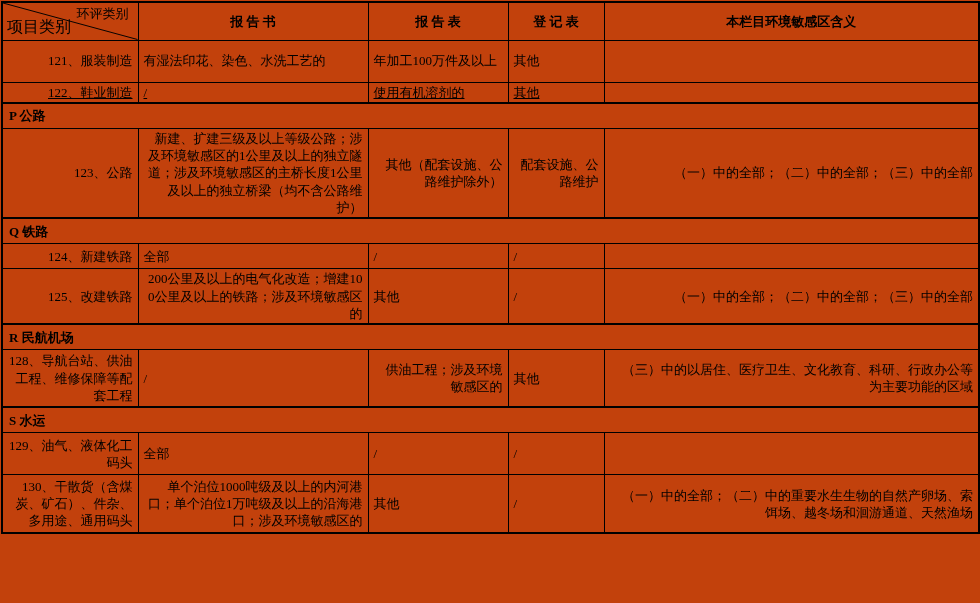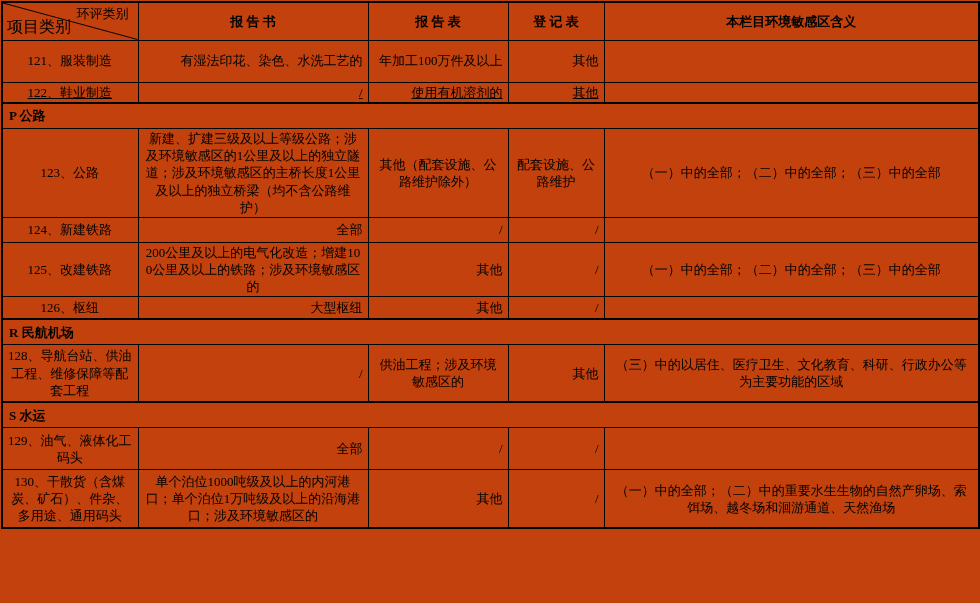--- a/index.html
+++ b/index.html
@@ -28,22 +28,22 @@
   tr.hdr{height:38px;}
   td.diag{position:relative;padding:0;font-weight:normal;}
   td.diag svg{position:absolute;left:0;top:0;width:100%;height:100%;}
   td.diag .dt{position:absolute;top:2px;right:9px;font-size:13px;}
   td.diag .db{position:absolute;bottom:2px;left:4px;font-size:16px;}
   tr.section td{
     font-weight:bold;text-align:left;padding:2px 6px;
     border-top:2px solid #000;
     margin-top:8px;
   }
-  td.a-c{text-align:right;}
-  td.a-l{text-align:center;}
+  td.a-c{text-align:left;}
+  td.a-l{text-align:right;}
   td.first{padding-left:4px;}
 </style>
 </head>
 <body>
 
 <div class="page">
   <table class="cls">
     <colgroup>
       <col class="c0">
         <col class="c1">
@@ -82,40 +82,36 @@
         <tr class="section" style="height: 26px;">
           <td colspan="5">P 公路</td>
         </tr>
         <tr style="height: 87px;">
           <td class="a-l first">123、公路</td>
           <td class="a-l">新建、扩建三级及以上等级公路；涉及环境敏感区的1公里及以上的独立隧道；涉及环境敏感区的主桥长度1公里及以上的独立桥梁（均不含公路维护）</td>
           <td class="a-l">其他（配套设施、公路维护除外）</td>
           <td class="a-l">配套设施、公路维护</td>
           <td class="a-l">（一）中的全部；（二）中的全部；（三）中的全部</td>
         </tr>
+        <tr class="section" style="height: 26px;">
+          <td colspan="5">Q 铁路</td>
+        </tr>
         <tr style="height: 25px; padding-left: 32px;">
           <td class="a-l first">124、新建铁路</td>
           <td class="a-c">全部</td>
           <td class="a-c">/</td>
           <td class="a-c">/</td>
           <td class="a-l"></td>
         </tr>
         <tr style="height: 54px;">
           <td class="a-l first">125、改建铁路</td>
           <td class="a-l">200公里及以上的电气化改造；增建100公里及以上的铁路；涉及环境敏感区的</td>
           <td class="a-c">其他</td>
           <td class="a-c">/</td>
           <td class="a-l">（一）中的全部；（二）中的全部；（三）中的全部</td>
-        </tr>
-        <tr style="height: 22px;">
-          <td class="a-l first">126、枢纽</td>
-          <td class="a-c">大型枢纽</td>
-          <td class="a-c">其他</td>
-          <td class="a-c">/</td>
-          <td class="a-l"></td>
         </tr>
         <tr class="section" style="height: 26px;">
           <td colspan="5">R 民航机场</td>
         </tr>
         <tr style="height: 57px;">
           <td class="a-l first">128、导航台站、供油工程、维修保障等配套工程</td>
           <td class="a-c">/</td>
           <td class="a-l">供油工程；涉及环境敏感区的</td>
           <td class="a-c">其他</td>
           <td class="a-l">（三）中的以居住、医疗卫生、文化教育、科研、行政办公等为主要功能的区域</td>

